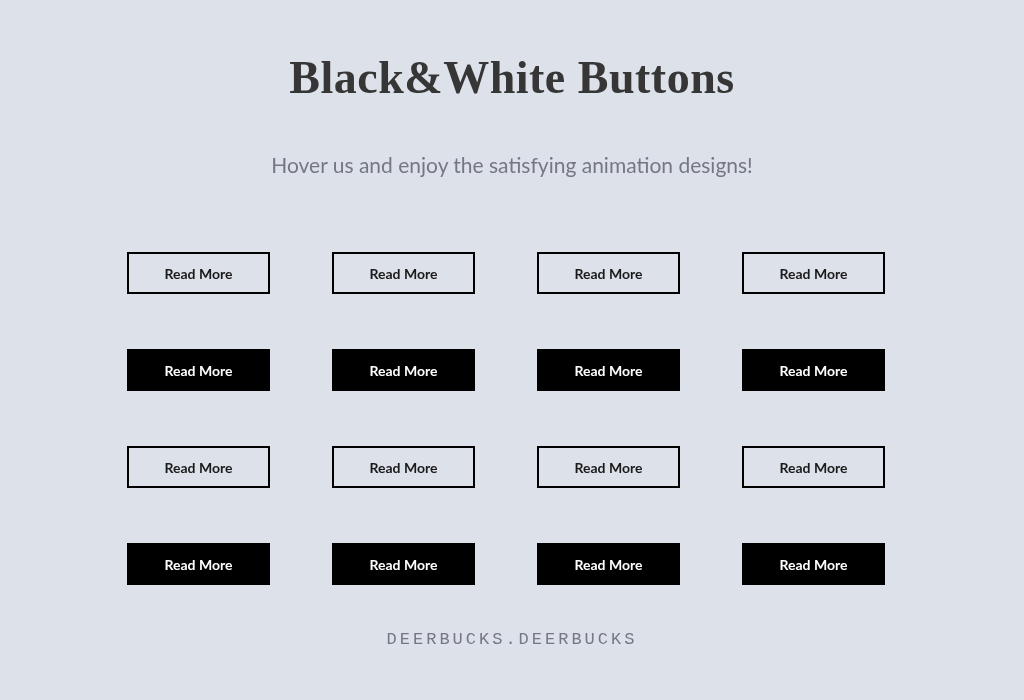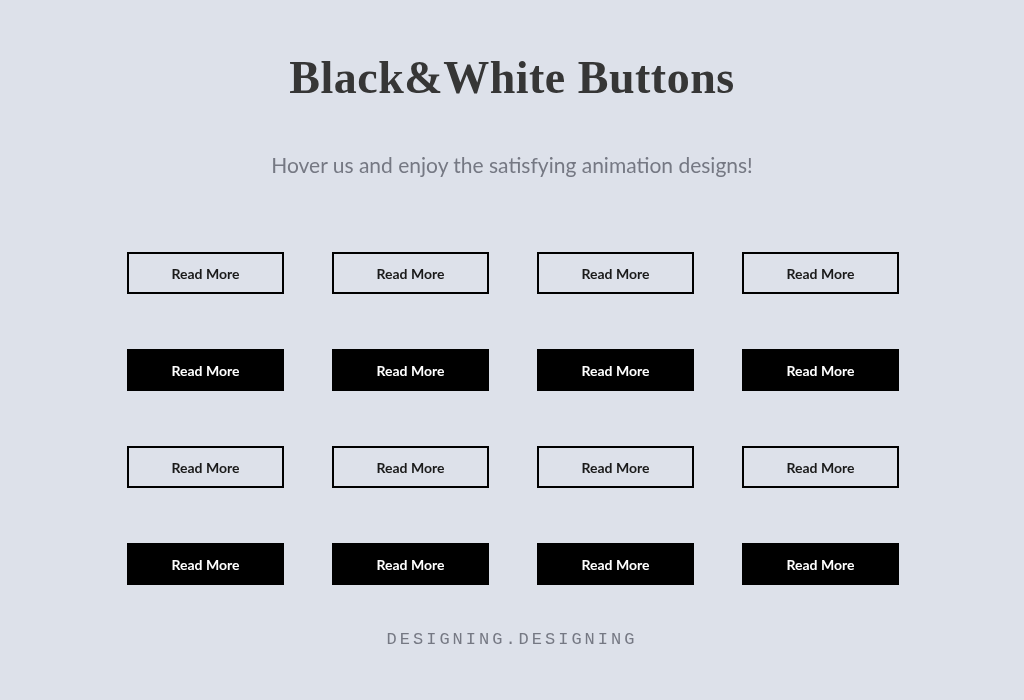--- a/index.html
+++ b/index.html
@@ -34,21 +34,21 @@
     }
     .button-grid {
       display: grid;
       grid-template-columns: repeat(4, 155px);
       grid-template-rows: repeat(4, 42px);
       column-gap: 50px;
       row-gap: 55px;
       margin-top: 75px;
     }
     .btn {
-      width: 157px;
+      width: 143px;
       height: 42px;
       display: flex;
       align-items: center;
       justify-content: center;
       font-family: 'Lato', 'Helvetica Neue', Arial, sans-serif;
       font-size: 14px;
       font-weight: 700;
       cursor: pointer;
       border: 2px solid #000;
     }
@@ -123,13 +123,13 @@
       <span>Read More</span>
     </div>
   <div class="btn btn-filled">
       <span>Read More</span>
     </div>
   <div class="btn btn-filled">
       <span>Read More</span>
     </div>
 </div>
 
-<div class="footer">DESIGNING.DESIGNING</div>
+<div class="footer">DEERBUCKS.DEERBUCKS</div>
 
 </body></html>

